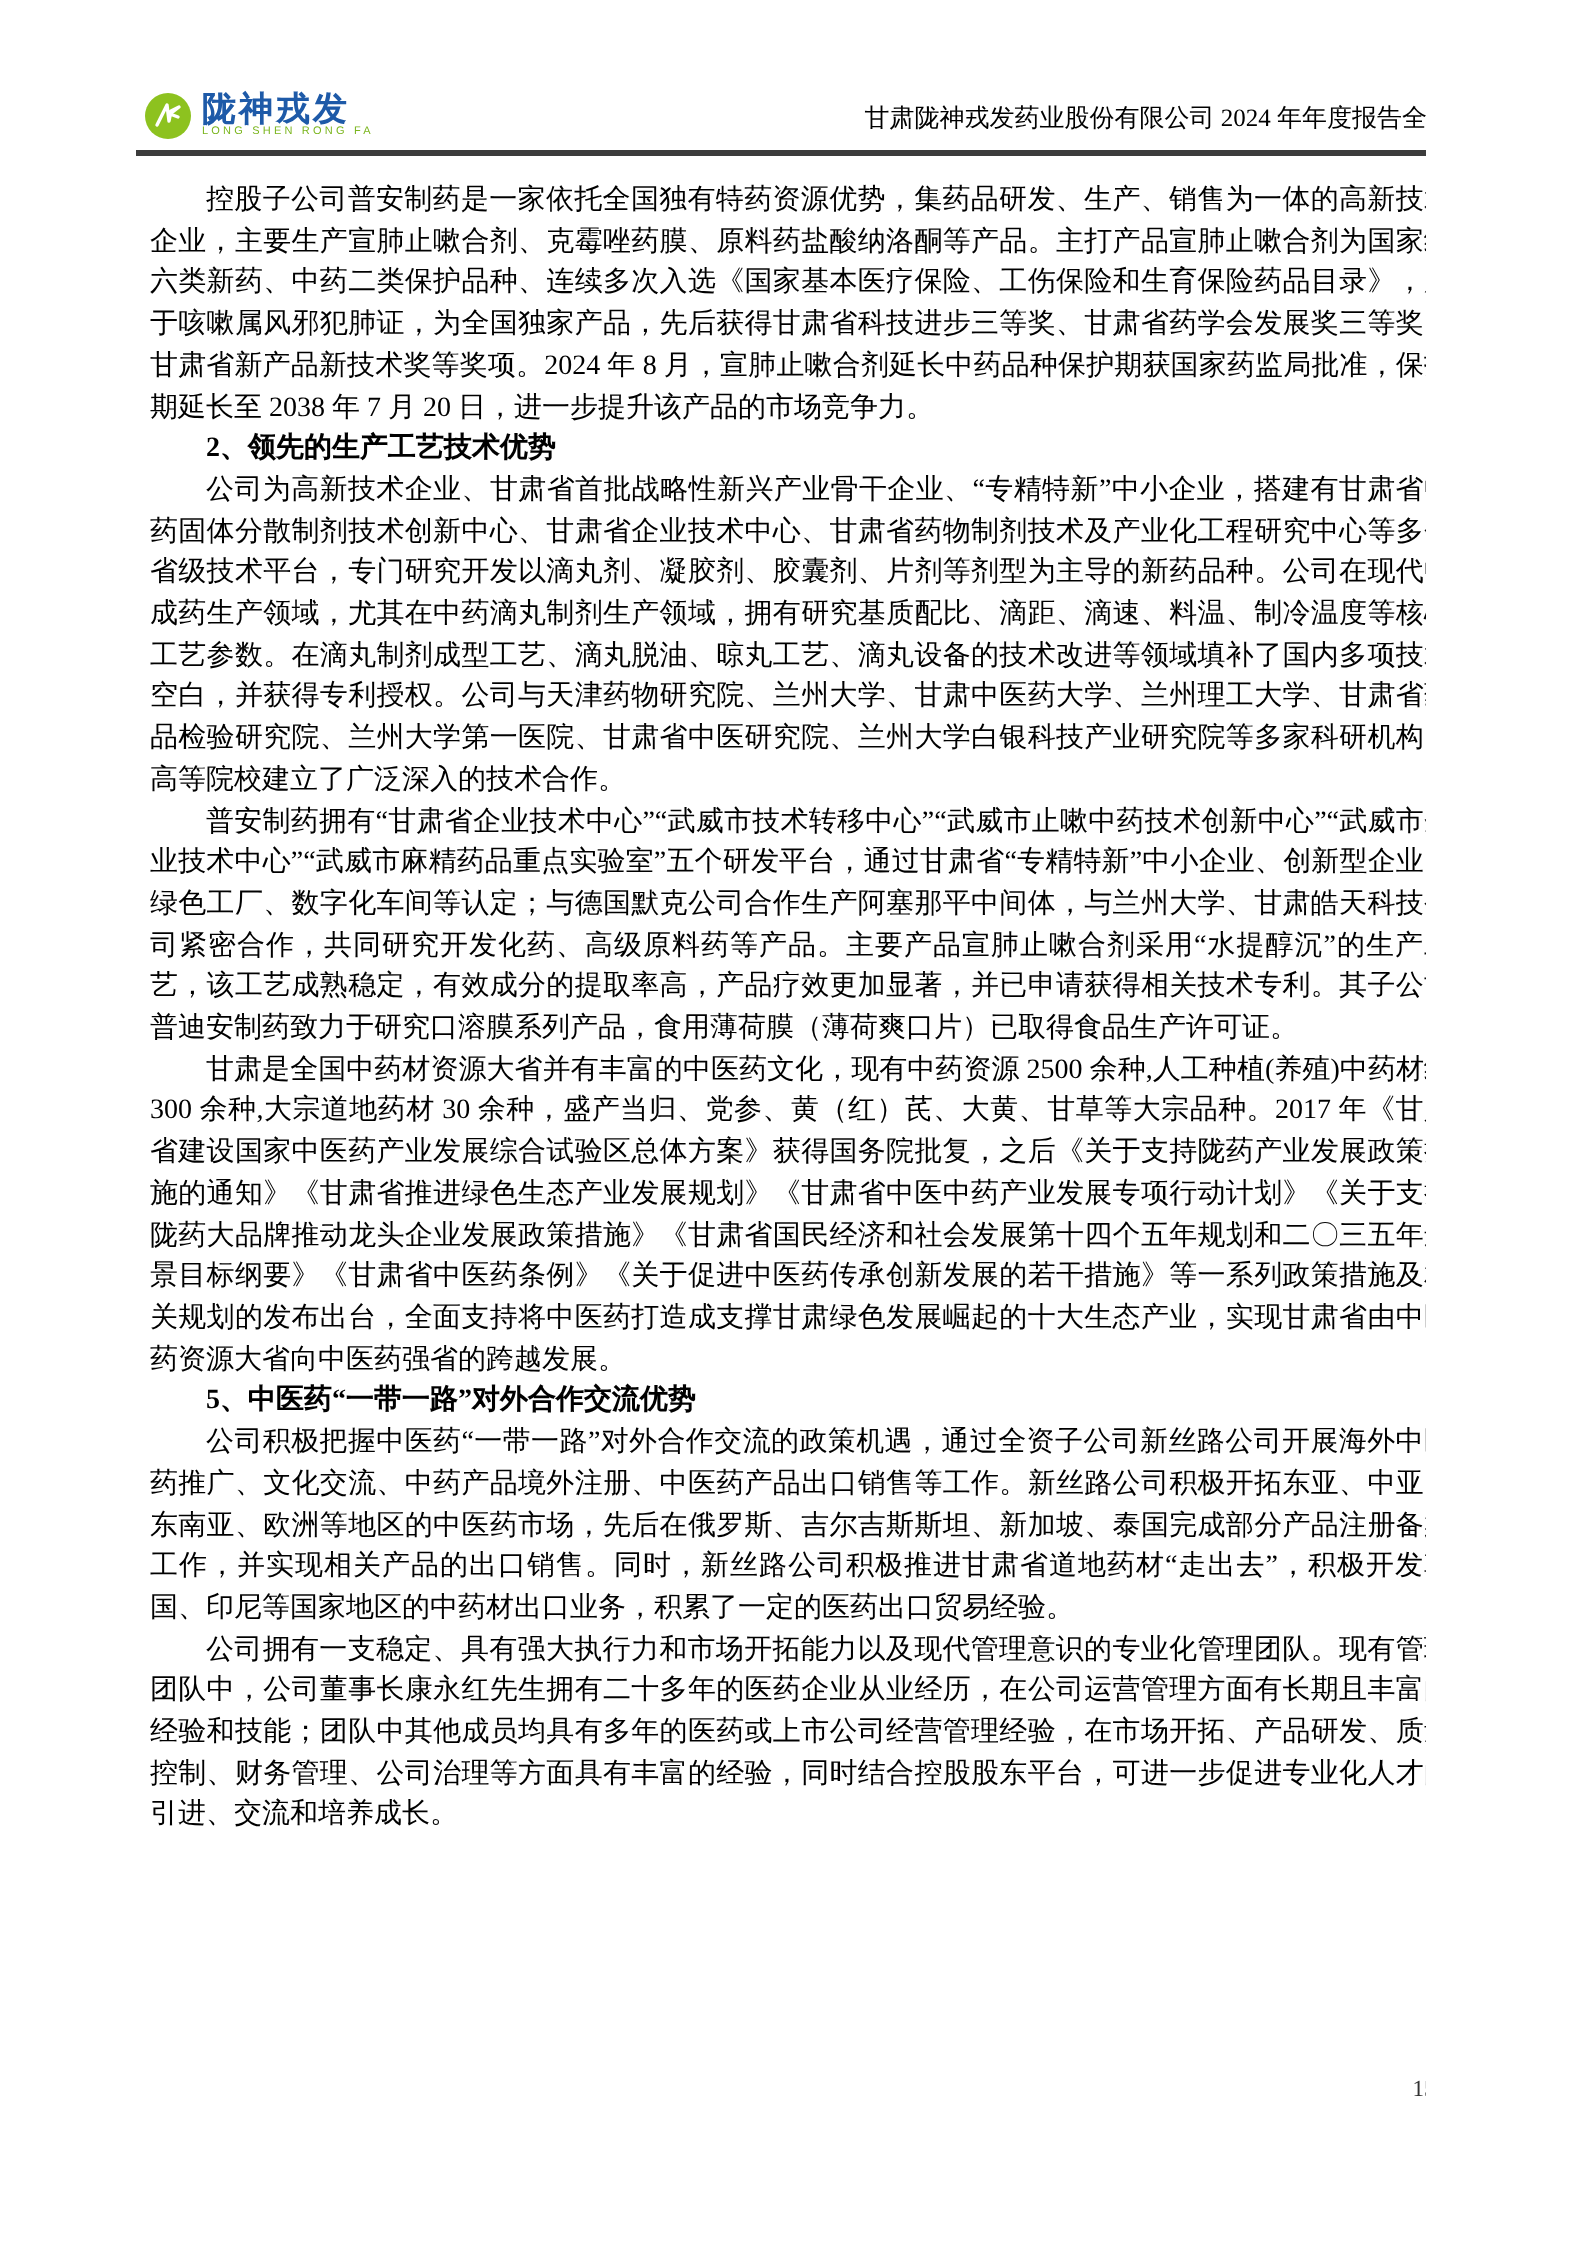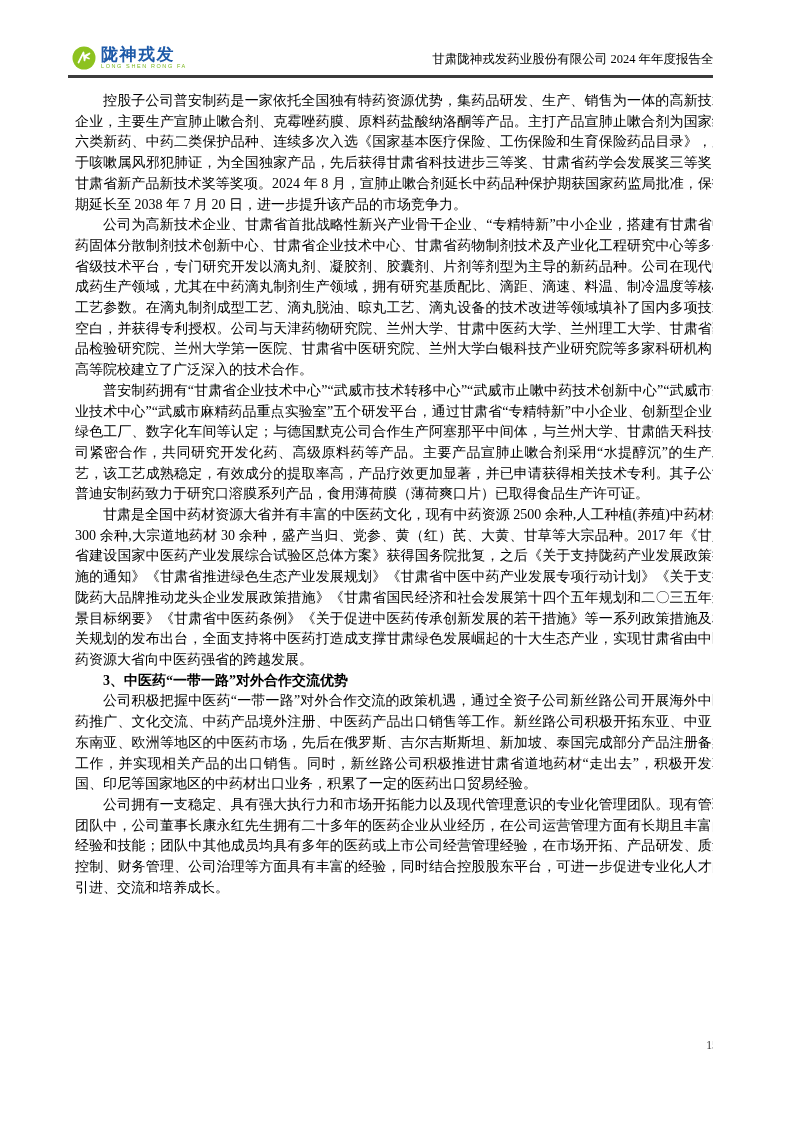--- a/index.html
+++ b/index.html
@@ -60,23 +60,24 @@
         <span class="brand-en">LONG SHEN RONG FA</span>
       </div>
     </div>
     <div class="doc-title">甘肃陇神戎发药业股份有限公司 2024 年年度报告全文</div>
   </div>
 
   <div class="rule"></div>
 
   <div class="content">
       <p class="block para indent">控股子公司普安制药是一家依托全国独有特药资源优势，集药品研发、生产、销售为一体的高新技术企业，主要生产宣肺止嗽合剂、克霉唑药膜、原料药盐酸纳洛酮等产品。主打产品宣肺止嗽合剂为国家级六类新药、中药二类保护品种、连续多次入选《国家基本医疗保险、工伤保险和生育保险药品目录》，用于咳嗽属风邪犯肺证，为全国独家产品，先后获得甘肃省科技进步三等奖、甘肃省药学会发展奖三等奖、甘肃省新产品新技术奖等奖项。2024 年 8 月，宣肺止嗽合剂延长中药品种保护期获国家药监局批准，保护期延长至 2038 年 7 月 20 日，进一步提升该产品的市场竞争力。</p>
+      <h3 class="block heading indent">2、领先的生产工艺技术优势</h3>
       <p class="block para indent">公司为高新技术企业、甘肃省首批战略性新兴产业骨干企业、“专精特新”中小企业，搭建有甘肃省中药固体分散制剂技术创新中心、甘肃省企业技术中心、甘肃省药物制剂技术及产业化工程研究中心等多个省级技术平台，专门研究开发以滴丸剂、凝胶剂、胶囊剂、片剂等剂型为主导的新药品种。公司在现代中成药生产领域，尤其在中药滴丸制剂生产领域，拥有研究基质配比、滴距、滴速、料温、制冷温度等核心工艺参数。在滴丸制剂成型工艺、滴丸脱油、晾丸工艺、滴丸设备的技术改进等领域填补了国内多项技术空白，并获得专利授权。公司与天津药物研究院、兰州大学、甘肃中医药大学、兰州理工大学、甘肃省药品检验研究院、兰州大学第一医院、甘肃省中医研究院、兰州大学白银科技产业研究院等多家科研机构、高等院校建立了广泛深入的技术合作。</p>
       <p class="block para indent">普安制药拥有“甘肃省企业技术中心”“武威市技术转移中心”“武威市止嗽中药技术创新中心”“武威市企业技术中心”“武威市麻精药品重点实验室”五个研发平台，通过甘肃省“专精特新”中小企业、创新型企业、绿色工厂、数字化车间等认定；与德国默克公司合作生产阿塞那平中间体，与兰州大学、甘肃皓天科技公司紧密合作，共同研究开发化药、高级原料药等产品。主要产品宣肺止嗽合剂采用“水提醇沉”的生产工艺，该工艺成熟稳定，有效成分的提取率高，产品疗效更加显著，并已申请获得相关技术专利。其子公司普迪安制药致力于研究口溶膜系列产品，食用薄荷膜（薄荷爽口片）已取得食品生产许可证。</p>
       <p class="block para indent">甘肃是全国中药材资源大省并有丰富的中医药文化，现有中药资源 2500 余种,人工种植(养殖)中药材约 300 余种,大宗道地药材 30 余种，盛产当归、党参、黄（红）芪、大黄、甘草等大宗品种。2017 年《甘肃省建设国家中医药产业发展综合试验区总体方案》获得国务院批复，之后《关于支持陇药产业发展政策措施的通知》《甘肃省推进绿色生态产业发展规划》《甘肃省中医中药产业发展专项行动计划》《关于支持陇药大品牌推动龙头企业发展政策措施》《甘肃省国民经济和社会发展第十四个五年规划和二〇三五年远景目标纲要》《甘肃省中医药条例》《关于促进中医药传承创新发展的若干措施》等一系列政策措施及相关规划的发布出台，全面支持将中医药打造成支撑甘肃绿色发展崛起的十大生态产业，实现甘肃省由中医药资源大省向中医药强省的跨越发展。</p>
-      <h3 class="block heading indent">3、中医药“一带一路”对外合作交流优势</h3>
+      <h3 class="block heading indent">5、中医药“一带一路”对外合作交流优势</h3>
       <p class="block para indent">公司积极把握中医药“一带一路”对外合作交流的政策机遇，通过全资子公司新丝路公司开展海外中医药推广、文化交流、中药产品境外注册、中医药产品出口销售等工作。新丝路公司积极开拓东亚、中亚、东南亚、欧洲等地区的中医药市场，先后在俄罗斯、吉尔吉斯斯坦、新加坡、泰国完成部分产品注册备案工作，并实现相关产品的出口销售。同时，新丝路公司积极推进甘肃省道地药材“走出去”，积极开发韩国、印尼等国家地区的中药材出口业务，积累了一定的医药出口贸易经验。</p>
       <p class="block para indent">公司拥有一支稳定、具有强大执行力和市场开拓能力以及现代管理意识的专业化管理团队。现有管理团队中，公司董事长康永红先生拥有二十多年的医药企业从业经历，在公司运营管理方面有长期且丰富的经验和技能；团队中其他成员均具有多年的医药或上市公司经营管理经验，在市场开拓、产品研发、质量控制、财务管理、公司治理等方面具有丰富的经验，同时结合控股股东平台，可进一步促进专业化人才的引进、交流和培养成长。</p>
     </div>
 
   <div class="page-number">15</div>
 
 </div>
 
 </body></html>

